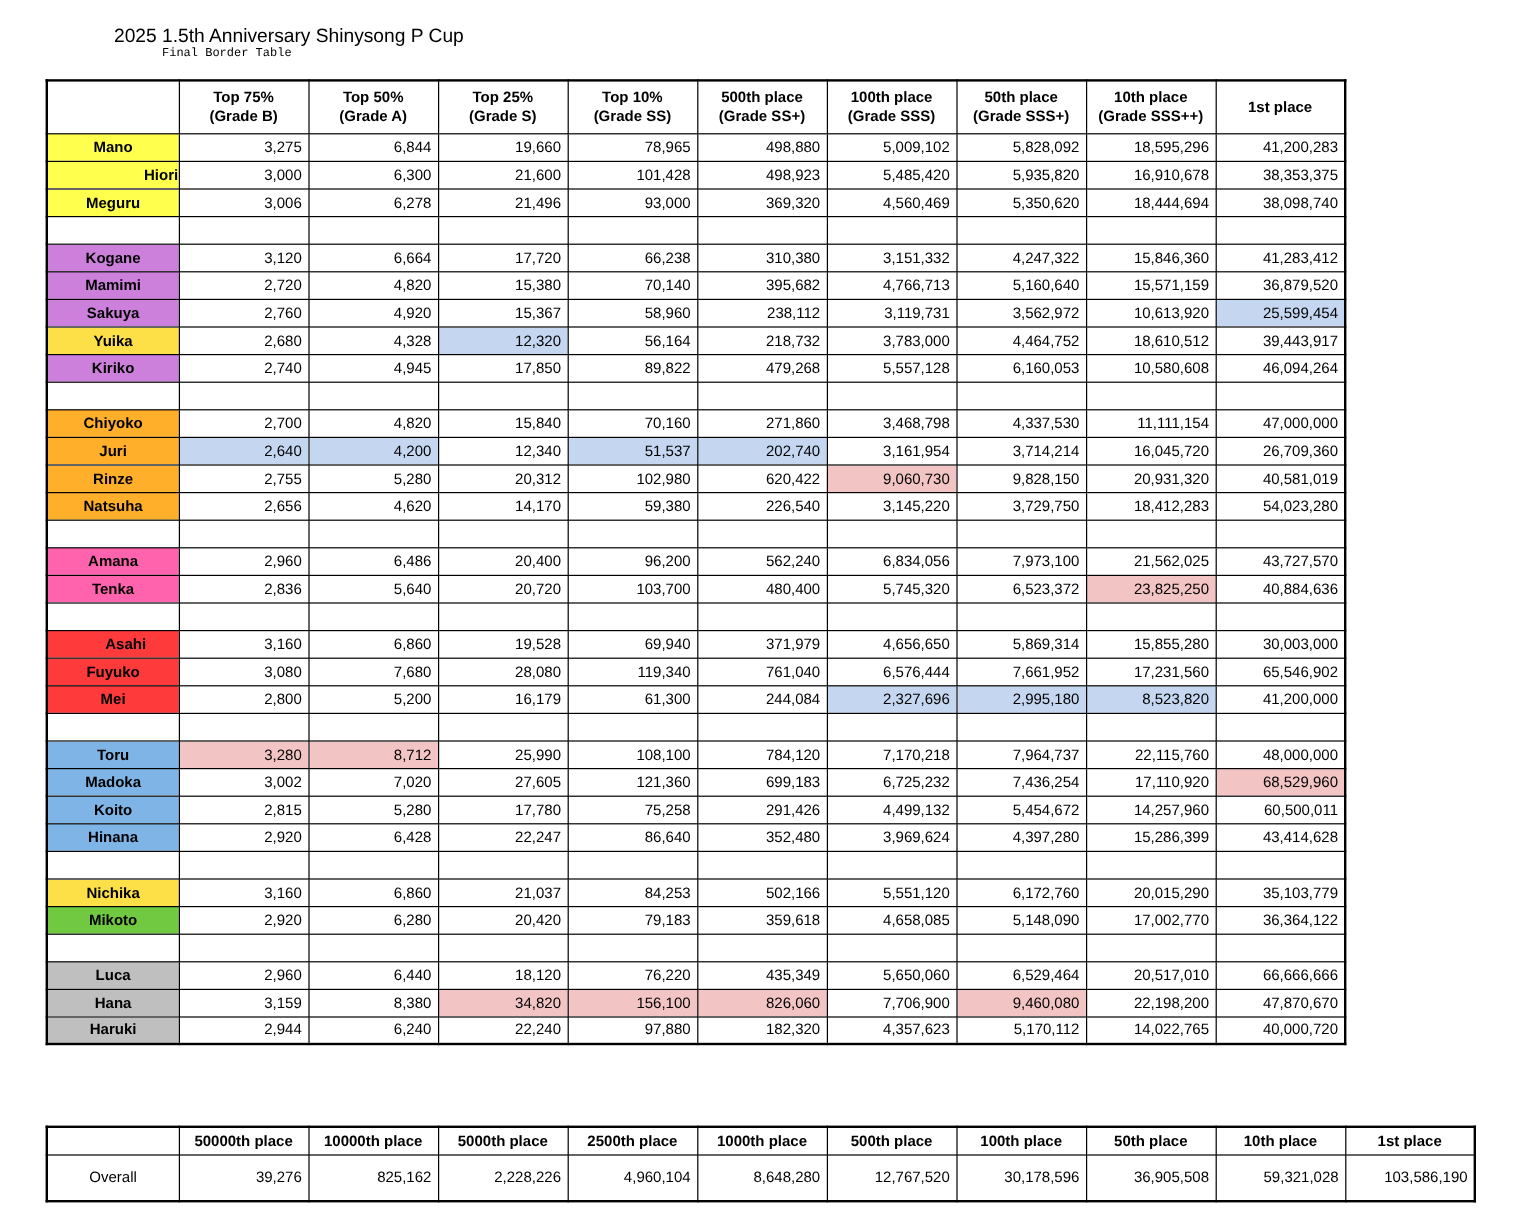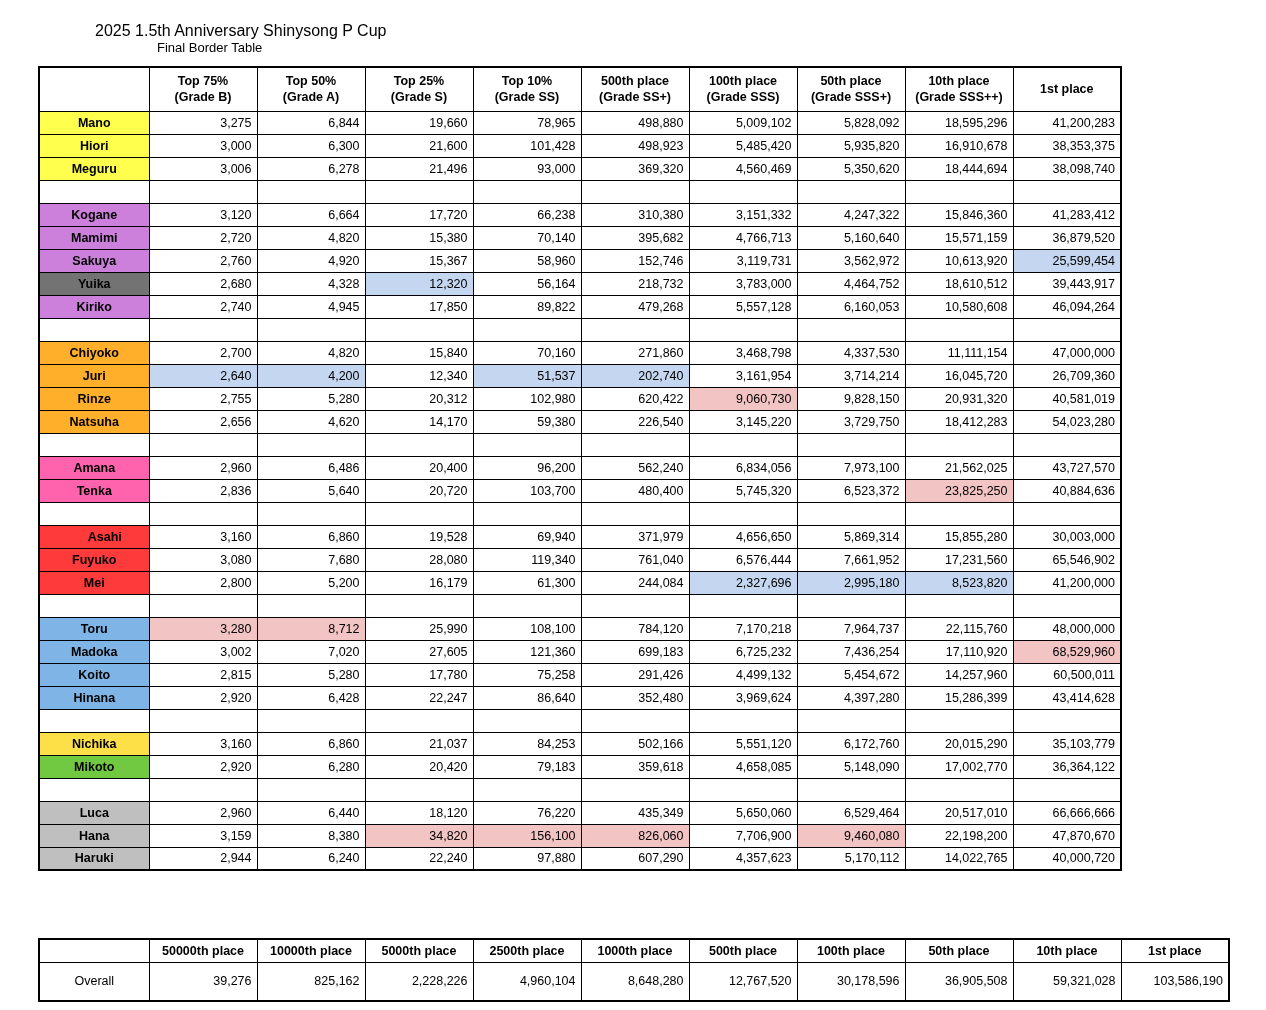--- a/index.html
+++ b/index.html
@@ -6,21 +6,21 @@
   html, body { margin: 0; padding: 0; }
   body {
     width: 1266px; height: 1010px;
     background: #ffffff;
     font-family: "Liberation Sans", sans-serif;
     color: #000;
     position: relative;
     overflow: hidden;
   }
   .title-line1 { position: absolute; left: 95px;  top: 22px; font-size: 16px; white-space: nowrap; }
-  .title-line2 { position: absolute; left: 157px; top: 40px; font-size: 13px; white-space: nowrap; }
+  .title-line2 { position: absolute; left: 135px; top: 40px; font-size: 10px; white-space: nowrap; font-family: Liberation Mono, monospace; }
 
   table { border-collapse: collapse; table-layout: fixed; }
   #main-table    { position: absolute; left: 38px; top: 66px;  border: 2px solid #000; }
   #overall-table { position: absolute; left: 38px; top: 938px; border: 2px solid #000; padding-left: 44px; }
 
   td, th {
     border: 1px solid #000;
     padding: 0;
     font-size: 12.5px;
     overflow: hidden;
@@ -110,21 +110,21 @@
         <td class="num-cell">6,844</td>
         <td class="num-cell">19,660</td>
         <td class="num-cell">78,965</td>
         <td class="num-cell">498,880</td>
         <td class="num-cell">5,009,102</td>
         <td class="num-cell">5,828,092</td>
         <td class="num-cell">18,595,296</td>
         <td class="num-cell">41,200,283</td>
       </tr>
       <tr>
-        <td class="name-cell" style="background: rgb(255, 255, 77);">Hiori</td>
+        <td class="name-cell" style="background: rgb(255, 255, 77); text-align: right;">Hiori</td>
         <td class="num-cell">3,000</td>
         <td class="num-cell">6,300</td>
         <td class="num-cell">21,600</td>
         <td class="num-cell">101,428</td>
         <td class="num-cell">498,923</td>
         <td class="num-cell">5,485,420</td>
         <td class="num-cell">5,935,820</td>
         <td class="num-cell">16,910,678</td>
         <td class="num-cell">38,353,375</td>
       </tr>
@@ -175,28 +175,28 @@
         <td class="num-cell">5,160,640</td>
         <td class="num-cell">15,571,159</td>
         <td class="num-cell">36,879,520</td>
       </tr>
       <tr>
         <td class="name-cell" style="background: rgb(204, 128, 220);">Sakuya</td>
         <td class="num-cell">2,760</td>
         <td class="num-cell">4,920</td>
         <td class="num-cell">15,367</td>
         <td class="num-cell">58,960</td>
-        <td class="num-cell">152,746</td>
+        <td class="num-cell">238,112</td>
         <td class="num-cell">3,119,731</td>
         <td class="num-cell">3,562,972</td>
         <td class="num-cell">10,613,920</td>
         <td class="num-cell hl-blue">25,599,454</td>
       </tr>
       <tr>
-        <td class="name-cell" style="background: #737373;">Yuika</td>
+        <td class="name-cell" style="background: #fde047;">Yuika</td>
         <td class="num-cell">2,680</td>
         <td class="num-cell">4,328</td>
         <td class="num-cell hl-blue">12,320</td>
         <td class="num-cell">56,164</td>
         <td class="num-cell">218,732</td>
         <td class="num-cell">3,783,000</td>
         <td class="num-cell">4,464,752</td>
         <td class="num-cell">18,610,512</td>
         <td class="num-cell">39,443,917</td>
       </tr>
@@ -487,21 +487,21 @@
         <td class="num-cell hl-pink">9,460,080</td>
         <td class="num-cell">22,198,200</td>
         <td class="num-cell">47,870,670</td>
       </tr>
       <tr>
         <td class="name-cell" style="background: rgb(191, 191, 191);">Haruki</td>
         <td class="num-cell">2,944</td>
         <td class="num-cell">6,240</td>
         <td class="num-cell">22,240</td>
         <td class="num-cell">97,880</td>
-        <td class="num-cell">607,290</td>
+        <td class="num-cell">182,320</td>
         <td class="num-cell">4,357,623</td>
         <td class="num-cell">5,170,112</td>
         <td class="num-cell">14,022,765</td>
         <td class="num-cell">40,000,720</td>
       </tr>
     </tbody>
 </table>
 
 <table id="overall-table">
   <colgroup>

